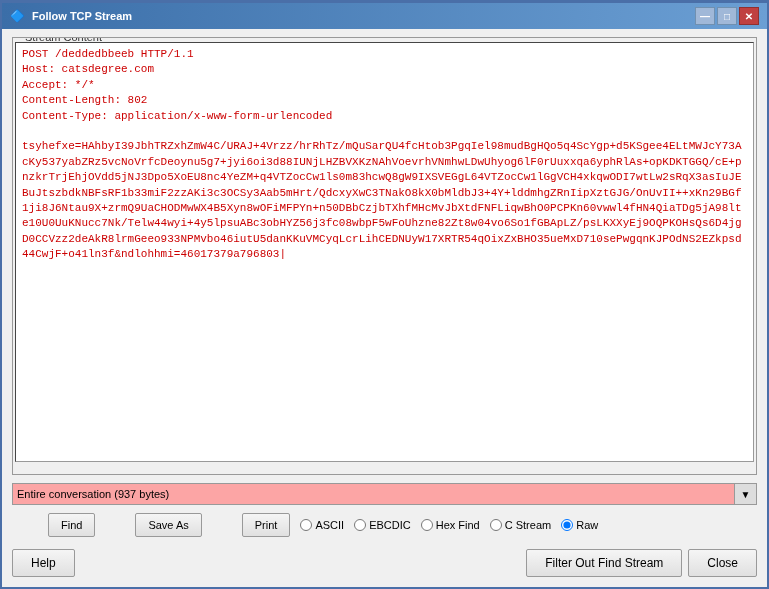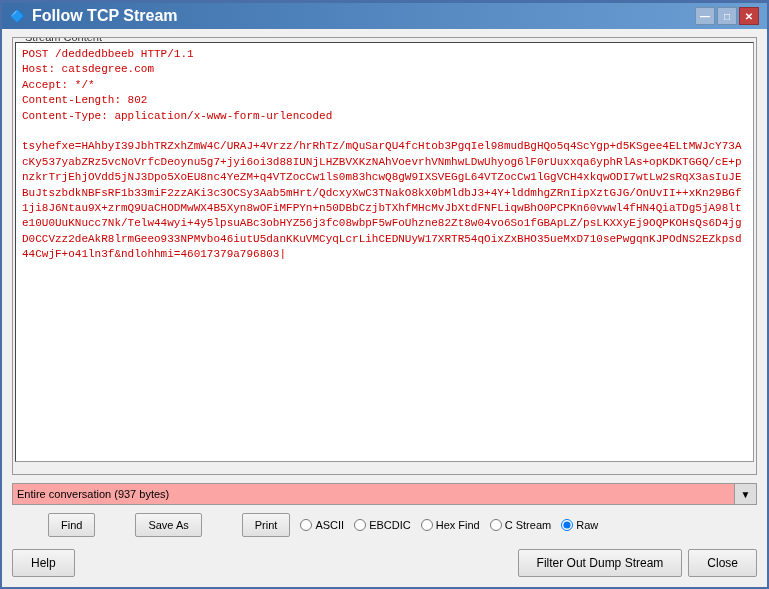--- a/index.html
+++ b/index.html
@@ -35,21 +35,21 @@
     }
     .title-icon {
       width: 16px;
       height: 16px;
       display: flex;
       align-items: center;
       justify-content: center;
       font-size: 12px;
     }
     .title-text {
-      font-size: 16px;
+      font-size: 11px;
       font-weight: bold;
     }
     .title-bar-buttons {
       display: flex;
       gap: 2px;
     }
     .title-btn {
       width: 20px;
       height: 18px;
       background: #a0b8d8;
@@ -275,18 +275,18 @@
           <span>Raw</span>
         </label>
       </div>
     </div>
 
     <div class="bottom-row">
       <div class="bottom-left">
         <button class="btn-wide">Help</button>
       </div>
       <div class="bottom-right">
-        <button class="btn-wide">Filter Out Dump Stream</button>
+        <button class="btn-wide">Filter Out Find Stream</button>
         <button class="btn-wide">Close</button>
       </div>
     </div>
   </div>
 </div>
 
 </body></html>

